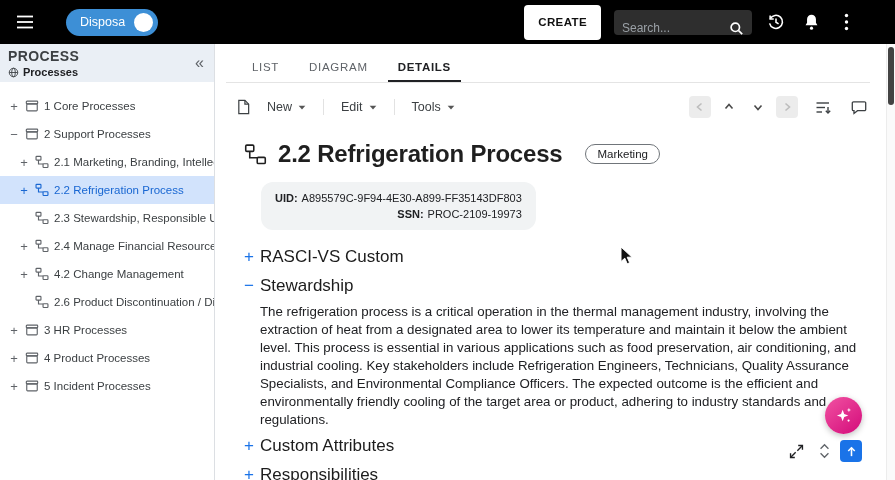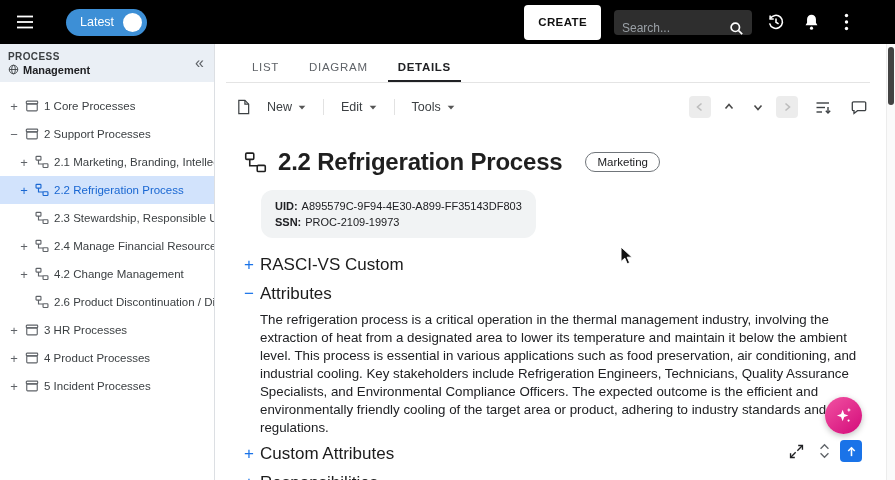--- a/index.html
+++ b/index.html
@@ -15,54 +15,54 @@
   .pill-circle{width:19px;height:19px;border-radius:50%;background:#fff;}
   .tb-right{display:flex;align-items:center;gap:13px;}
   .create-btn{background:#fff;color:#111;border:none;border-radius:4px;height:35px;padding:0 14px;font-size:11.5px;font-weight:700;letter-spacing:.4px;cursor:pointer;font-family:inherit;}
   .searchbox{display:flex;align-items:center;background:#2e2e2e;border-radius:4px;height:25px;width:138px;padding:12px 8px 0 2px;}
   .searchbox input{flex:1;min-width:0;background:transparent;border:none;outline:none;color:#ddd;font-size:12px;padding:0 6px;font-family:inherit;}
   .searchbox input::placeholder{color:#9aa0a6;}
 
   
   .sidebar{position:absolute;top:44px;left:0;width:215px;bottom:0;background:#fff;border-right:1px solid #dcdfe3;overflow:hidden;}
   .sidebar-header{height:38px;background:#eaeff5;display:flex;align-items:center;justify-content:space-between;padding:0 10px 0 8px;}
-  .panel-title{font-size:10px;font-weight:700;color:#3c4043;letter-spacing:.4px;}
+  .panel-title{font-size:14px;font-weight:700;color:#3c4043;letter-spacing:.4px;}
   .scope-row{display:flex;align-items:center;gap:4px;margin-top:2px;color:#3c4043;}
   .scope-lbl{font-size:11px;font-weight:700;color:#202124;}
   .collapse-btn{background:none;border:none;color:#5f6368;font-size:16px;cursor:pointer;font-family:inherit;line-height:1;}
   .tree{padding-top:10px;}
   .tree-row{height:28px;display:flex;align-items:center;gap:5px;font-size:11.5px;color:#3c4043;cursor:pointer;white-space:nowrap;overflow:hidden;}
   .tree-row.lvl0{padding-left:8px;}
   .tree-row.lvl1{padding-left:18px;}
   .expander{width:12px;flex:0 0 12px;text-align:center;color:#5f6368;font-size:13px;}
   .tree-ic{display:flex;color:#5f6368;flex:0 0 auto;}
   .tree-label{overflow:hidden;}
   .tree-row.selected{background:#d2e3fc;}
   .tree-row.selected .tree-label,.tree-row.selected .tree-ic,.tree-row.selected .expander{color:#1967d2;}
 
   
   .main{position:absolute;top:44px;left:216px;right:9px;bottom:0;background:#fff;overflow:hidden;}
   .tabs{display:flex;gap:10px;margin:8px 16px 0 10px;padding-left:16px;border-bottom:1px solid #e4e4e4;}
   .tab{padding:9px 10px 7px;font-size:11.5px;letter-spacing:.7px;color:#5f6368;font-weight:500;cursor:pointer;border-bottom:2px solid transparent;}
   .tab.active{color:#202124;font-weight:700;border-bottom-color:#202124;}
-  .toolbar{display:flex;align-items:center;margin:11px 16px 8px 20px;color:#3c4043;justify-content:flex-end;}
+  .toolbar{display:flex;align-items:center;margin:11px 16px 0 20px;color:#3c4043;justify-content:flex-end;}
   .doc-btn{padding:4px 6px 4px 0;display:flex;border:none;background:none;cursor:pointer;color:#3c4043;}
   .tool-btn{display:flex;align-items:center;gap:6px;background:none;border:none;font-size:12.5px;color:#3c4043;padding:6px 10px;cursor:pointer;font-family:inherit;}
   .tsep{width:1px;height:16px;background:#e2e2e2;margin:0 7px;}
   .toolbar-right{margin-left:auto;display:flex;align-items:center;gap:7px;}
   .nav-btn{width:22px;height:22px;border:none;border-radius:4px;display:flex;align-items:center;justify-content:center;background:transparent;cursor:pointer;color:#4a4a4a;}
   .nav-btn.disabled{background:#ececec;color:#bdbdbd;cursor:default;}
   .tool-icon{width:22px;height:22px;display:flex;align-items:center;justify-content:center;color:#3c4043;cursor:pointer;margin-left:7px;}
 
   .page{padding:20px 16px 0 28px;}
   .title-row{display:flex;align-items:center;gap:11px;}
   .title-icon{display:flex;color:#1f1f1f;}
   .page-title{font-size:24px;font-weight:600;color:#1f1f1f;letter-spacing:-.2px;}
   .status-badge{margin-left:12px;border:1px solid #70757a;border-radius:12px;padding:3px 11px;font-size:11.5px;color:#202124;white-space:nowrap;}
-  .uid-box{display:inline-block;margin:14px 0 0 17px;background:#f1f3f4;border-radius:12px;padding:8px 14px;font-size:11px;line-height:16px;color:#202124;}
+  .uid-box{display:inline-block;margin:14px 0 0 17px;background:#f1f3f4;border-radius:12px;padding:8px 14px;font-size:11px;line-height:16px;color:#202124;text-align:right;}
   .uid-box b{margin-right:4px;}
   .sections{margin-top:12px;}
   .section-row{display:flex;align-items:center;gap:6px;padding:4.5px 0;cursor:pointer;}
   .section-marker{color:#1a73e8;font-size:17px;width:10px;text-align:center;line-height:1;}
   .section-title{font-size:17px;color:#1c1c1c;font-weight:500;}
   .section-body{margin:3px 8px 2px 16px;max-width:618px;font-size:13.3px;line-height:18px;color:#202124;}
 
   
   .ai-fab{position:absolute;left:825px;top:397px;width:37px;height:37px;border-radius:50%;background:linear-gradient(140deg,#f04fa0 5%,#d6127e 90%);border:none;display:flex;align-items:center;justify-content:center;cursor:pointer;box-shadow:0 2px 6px rgba(0,0,0,.25);z-index:6;}
   .fab-row{position:absolute;left:784px;top:439px;display:flex;align-items:center;gap:8px;z-index:6;}
@@ -81,21 +81,21 @@
 <header class="topbar">
   <div class="tb-left">
     <span class="tb-icon">
       <svg width="18" height="14" viewBox="0 0 18 14" stroke="currentColor" stroke-width="1.8">
           <path d="M1 1.5 H17"></path>
           <path d="M1 7 H17"></path>
           <path d="M1 12.5 H17"></path>
         </svg>
     </span>
     <button class="latest-pill">
-      <span class="lbl">Latest</span>
+      <span class="lbl">Disposa</span>
       <span class="pill-circle"></span>
     </button>
   </div>
   <div class="tb-right">
     <button class="create-btn">CREATE</button>
     <div class="searchbox">
       <input placeholder="Search..." style="">
       <span style="display:flex;color:#fff;">
         <svg width="15" height="15" viewBox="0 0 15 15" fill="none" stroke="currentColor" stroke-width="1.7">
             <circle cx="6.3" cy="6.3" r="4.2"></circle>
@@ -131,21 +131,21 @@
     <div>
       <div class="panel-title">PROCESS</div>
       <div class="scope-row">
         <span style="display:flex;">
           <svg width="11" height="11" viewBox="0 0 16 16" fill="none" stroke="currentColor" stroke-width="1.3">
               <circle cx="8" cy="8" r="6.2"></circle>
               <ellipse cx="8" cy="8" rx="2.7" ry="6.2"></ellipse>
               <path d="M1.8 8 H14.2"></path>
             </svg>
         </span>
-        <span class="scope-lbl">Management</span>
+        <span class="scope-lbl">Processes</span>
       </div>
     </div>
     <button class="collapse-btn">«</button>
   </div>
 
   <div class="tree">
     <div class="tree-row lvl0">
       <span class="expander">+</span>
       <span class="tree-ic">
           <svg width="14" height="14" viewBox="0 0 16 16" fill="none" stroke="currentColor" stroke-width="1.3">
@@ -355,21 +355,21 @@
       <div><b>SSN:</b><span>PROC-2109-19973</span></div>
     </div>
 
     <div class="sections">
       <div class="section-row">
         <span class="section-marker">+</span>
         <span class="section-title">RASCI-VS Custom</span>
       </div>
       <div class="section-row">
         <span class="section-marker">−</span>
-        <span class="section-title">Attributes</span>
+        <span class="section-title">Stewardship</span>
       </div>
       <p class="section-body">The refrigeration process is a critical operation in the thermal management industry, involving the extraction of heat from a designated area to lower its temperature and maintain it below the ambient level. This process is essential in various applications such as food preservation, air conditioning, and industrial cooling. Key stakeholders include Refrigeration Engineers, Technicians, Quality Assurance Specialists, and Environmental Compliance Officers. The expected outcome is the efficient and environmentally friendly cooling of the target area or product, adhering to industry standards and regulations.</p>
       <div class="section-row">
         <span class="section-marker">+</span>
         <span class="section-title">Custom Attributes</span>
       </div>
       <div class="section-row">
         <span class="section-marker">+</span>
         <span class="section-title">Responsibilities</span>
       </div>

